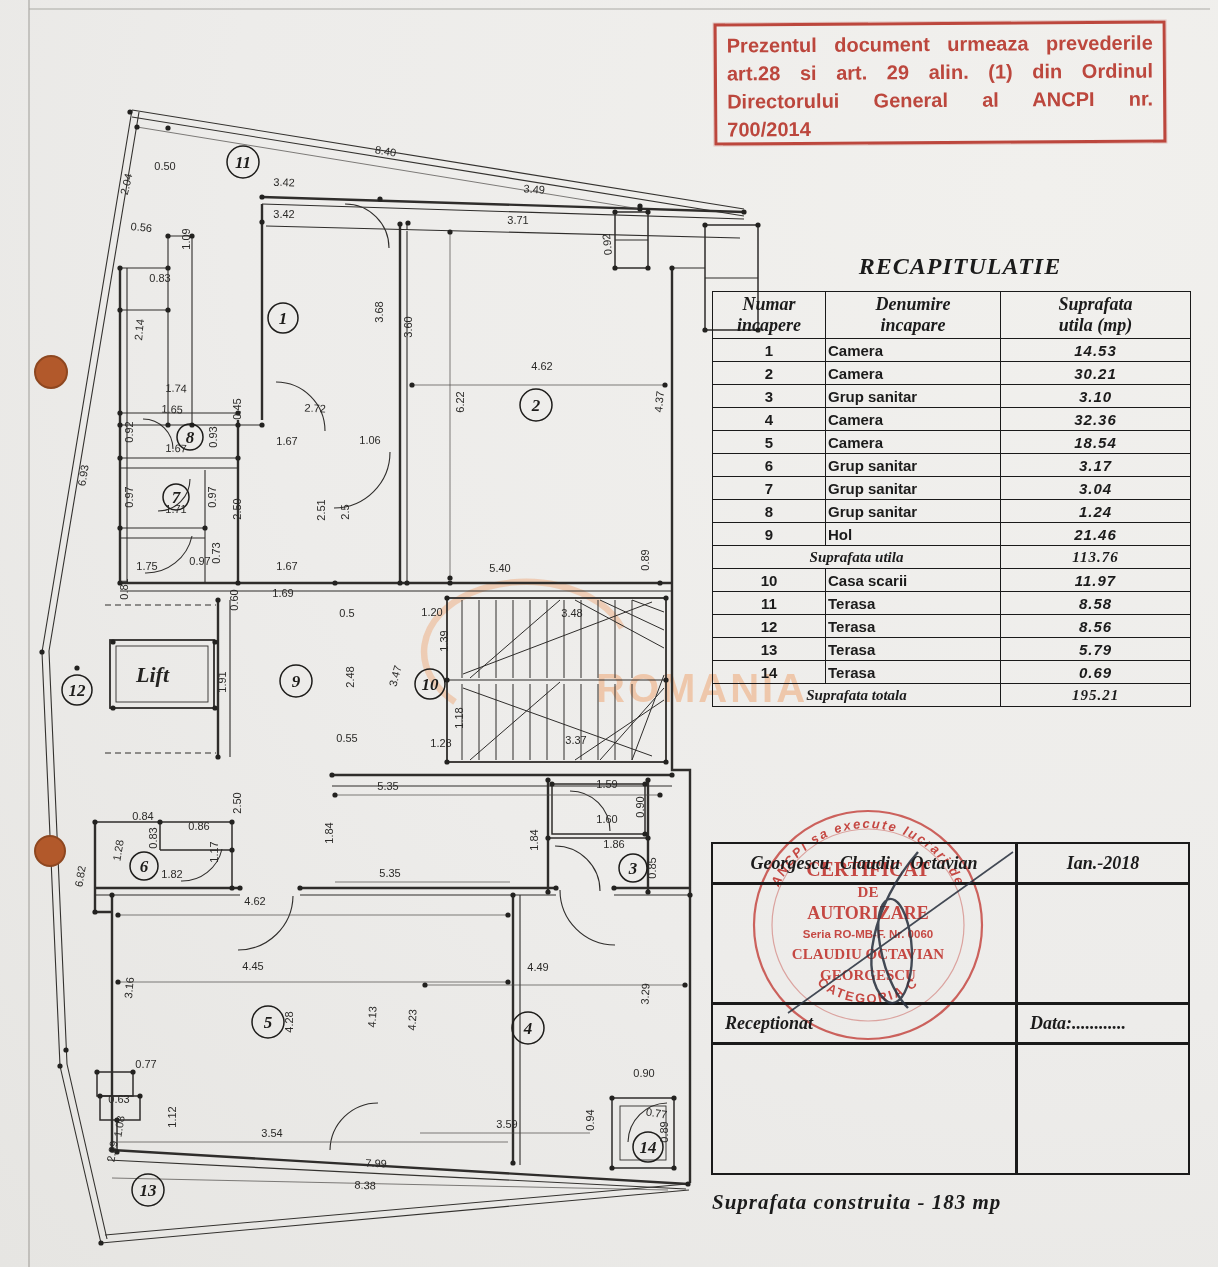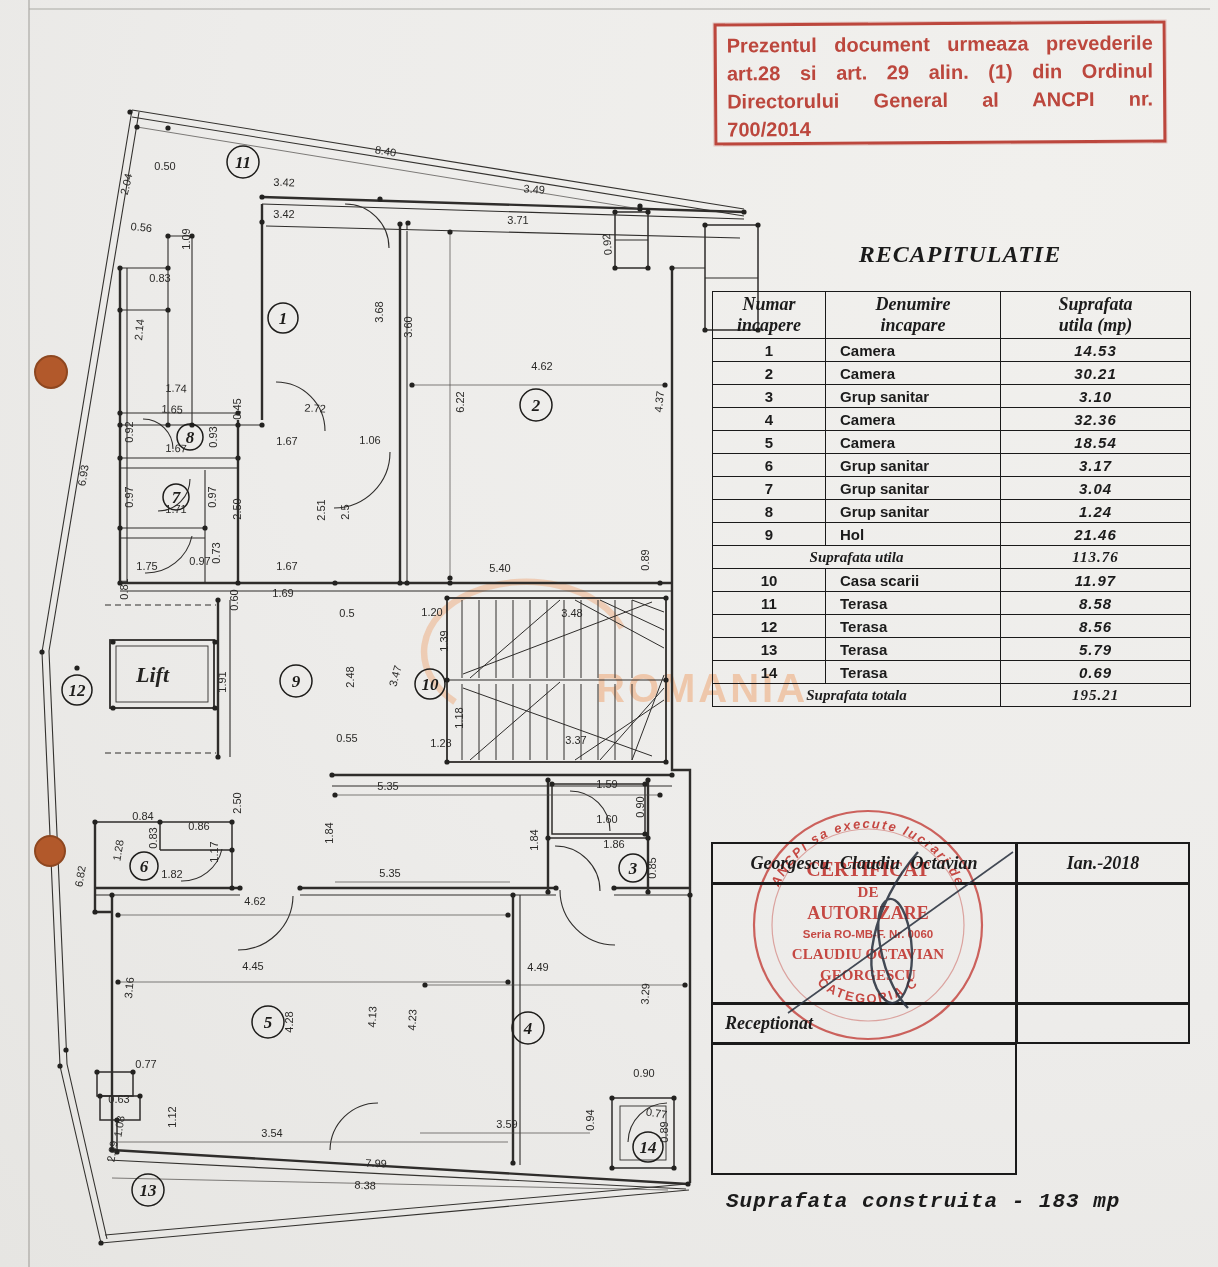--- a/index.html
+++ b/index.html
@@ -8,44 +8,44 @@
     font-family:"Liberation Sans",sans-serif;color:#1b1b1b;}
   #plan-svg{position:absolute;left:0;top:0;z-index:1;}
   
   .redbox{position:absolute;left:714px;top:22px;width:452px;height:122px;z-index:3;
     border:3px solid #b8392f;padding:5px 10px;box-sizing:border-box;transform:rotate(-0.4deg);
     color:#b8392f;font-weight:bold;font-size:20px;line-height:28px;opacity:.92;
     box-shadow:0 0 0 1px rgba(184,57,47,.25);}
   .redbox .jline{text-align:justify;text-align-last:justify;}
   .redbox .lline{text-align:left;}
   
-  .recap-title{position:absolute;left:760px;top:241px;width:400px;text-align:center;z-index:3;
+  .recap-title{position:absolute;left:760px;top:253px;width:400px;text-align:center;z-index:3;
     font-family:"Liberation Serif",serif;font-style:italic;font-weight:bold;font-size:24px;letter-spacing:1px;}
   table.recap{position:absolute;left:712px;top:291px;width:478px;z-index:3;
     border-collapse:collapse;table-layout:fixed;}
-  table.recap th,table.recap td{border:1.7px solid #1a1a1a;padding:0 14px;}
+  table.recap th,table.recap td{border:1.7px solid #1a1a1a;padding:0 2px;}
   table.recap th{height:46px;font-family:"Liberation Serif",serif;font-style:italic;font-weight:bold;font-size:18px;line-height:21px;}
   table.recap td{height:22px;font-size:15px;font-weight:bold;}
   td.c-nr{text-align:center;font-weight:bold;}
   td.c-nm{padding-left:38px;}
   td.c-val{text-align:center;letter-spacing:1px;font-style:italic;}
   td.sum{font-family:"Liberation Serif",serif;font-style:italic;font-weight:bold;font-size:20px;text-align:center;height:26px;}
   td.sumval{font-family:"Liberation Serif",serif;font-style:italic;font-weight:bold;font-size:20px;text-align:center;height:26px;letter-spacing:1px;}
   
   .signtbl{position:absolute;left:712px;top:843px;width:478px;height:332px;z-index:5;
     display:grid;grid-template-columns:305px 173px;grid-template-rows:41px 120px 40px 131px;}
   .signtbl>div{border:2px solid #1a1a1a;margin:-1px 0 0 -1px;
     font-family:"Liberation Serif",serif;font-style:italic;font-weight:bold;font-size:18px;
     display:flex;align-items:center;}
   .ctr{justify-content:center;}
   .padl{padding-left:12px;}
   #stamp-svg{position:absolute;left:745px;top:798px;z-index:4;opacity:.92;}
   #sig-svg{position:absolute;left:712px;top:798px;z-index:6;}
   .footer-line{position:absolute;left:712px;top:1190px;z-index:3;
-    font-family:Liberation Mono, monospace;font-style:italic;font-weight:bold;font-size:21px;letter-spacing:1px;margin-left:14px;}
+    font-family:Liberation Serif, serif;font-style:italic;font-weight:bold;font-size:21px;letter-spacing:1px;}
   
   .dim{font-family:"Liberation Sans",sans-serif;font-size:11px;fill:#2b2a28;}
   .roomnum{font-family:"Liberation Serif",serif;font-style:italic;font-weight:bold;font-size:17px;fill:#1d1c1a;}
   .liftlbl{font-family:"Liberation Serif",serif;font-style:italic;font-weight:bold;font-size:22px;fill:#242321;}
   .wm{font-family:"Liberation Sans",sans-serif;font-weight:bold;font-size:40px;fill:#ee9455;opacity:.42;letter-spacing:3px;}
 </style>
 </head>
 <body>
 
 <div id="sheet">
@@ -484,20 +484,21 @@
         </tr>
       </tbody>
   </table>
 
   <div class="signtbl">
     <div class="ctr" style="word-spacing:6px;">Georgescu  Claudiu  Octavian</div>
     <div class="ctr">Ian.-2018</div>
     <div></div>
     <div></div>
     <div class="padl">Receptionat</div>
+    <div class="padl">Data:............</div>
     <div></div>
     <div></div>
   </div>
 
   <svg id="stamp-svg" width="250" height="250" viewBox="0 0 250 250">
     <g fill="none" stroke="#c23b35">
       <circle cx="123" cy="127" r="114" stroke-width="2.2" opacity=".85"></circle>
       <circle cx="123" cy="127" r="96" stroke-width="1.2" opacity=".45"></circle>
     </g>
     <defs>

